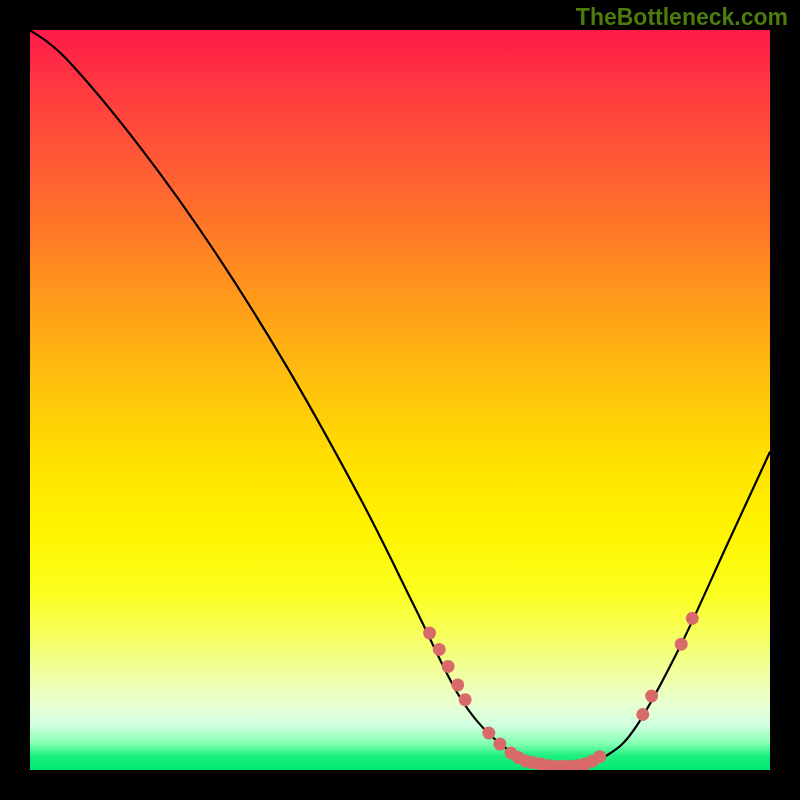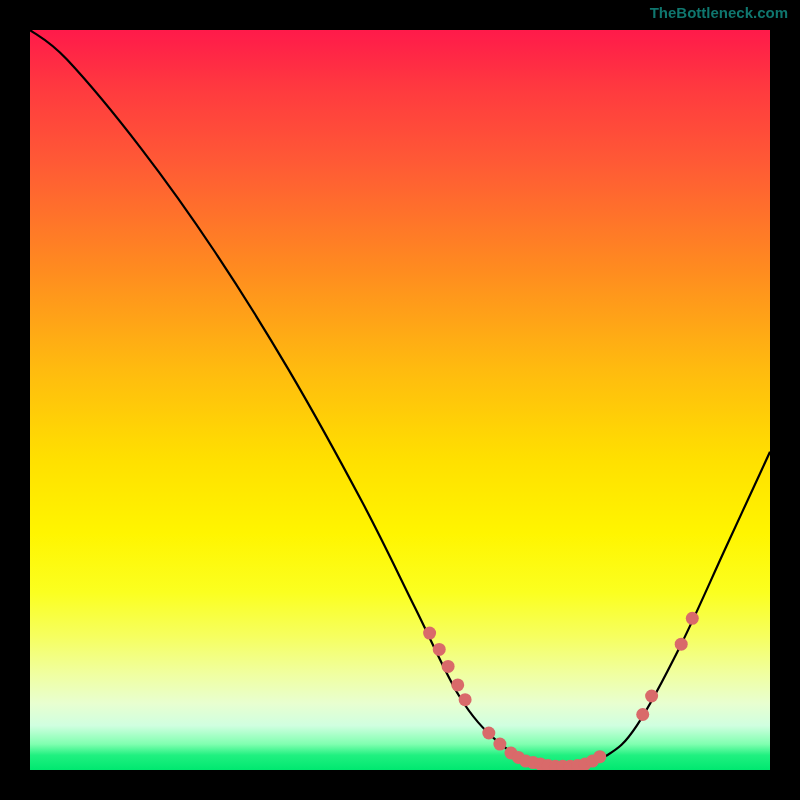--- a/index.html
+++ b/index.html
@@ -8,22 +8,22 @@
     height: 800px;
     background: #000;
     position: relative;
     font-family: Arial, sans-serif;
     overflow: hidden;
   }
   .watermark {
     position: absolute;
     top: 4px;
     right: 12px;
-    color: #0f766e;
-    font-size: 15px;
+    color: #4d7c0f;
+    font-size: 23px;
     font-weight: bold;
     z-index: 10;
   }
   .plot-area {
     position: absolute;
     left: 30px;
     top: 30px;
     width: 740px;
     height: 740px;
     overflow: hidden;

